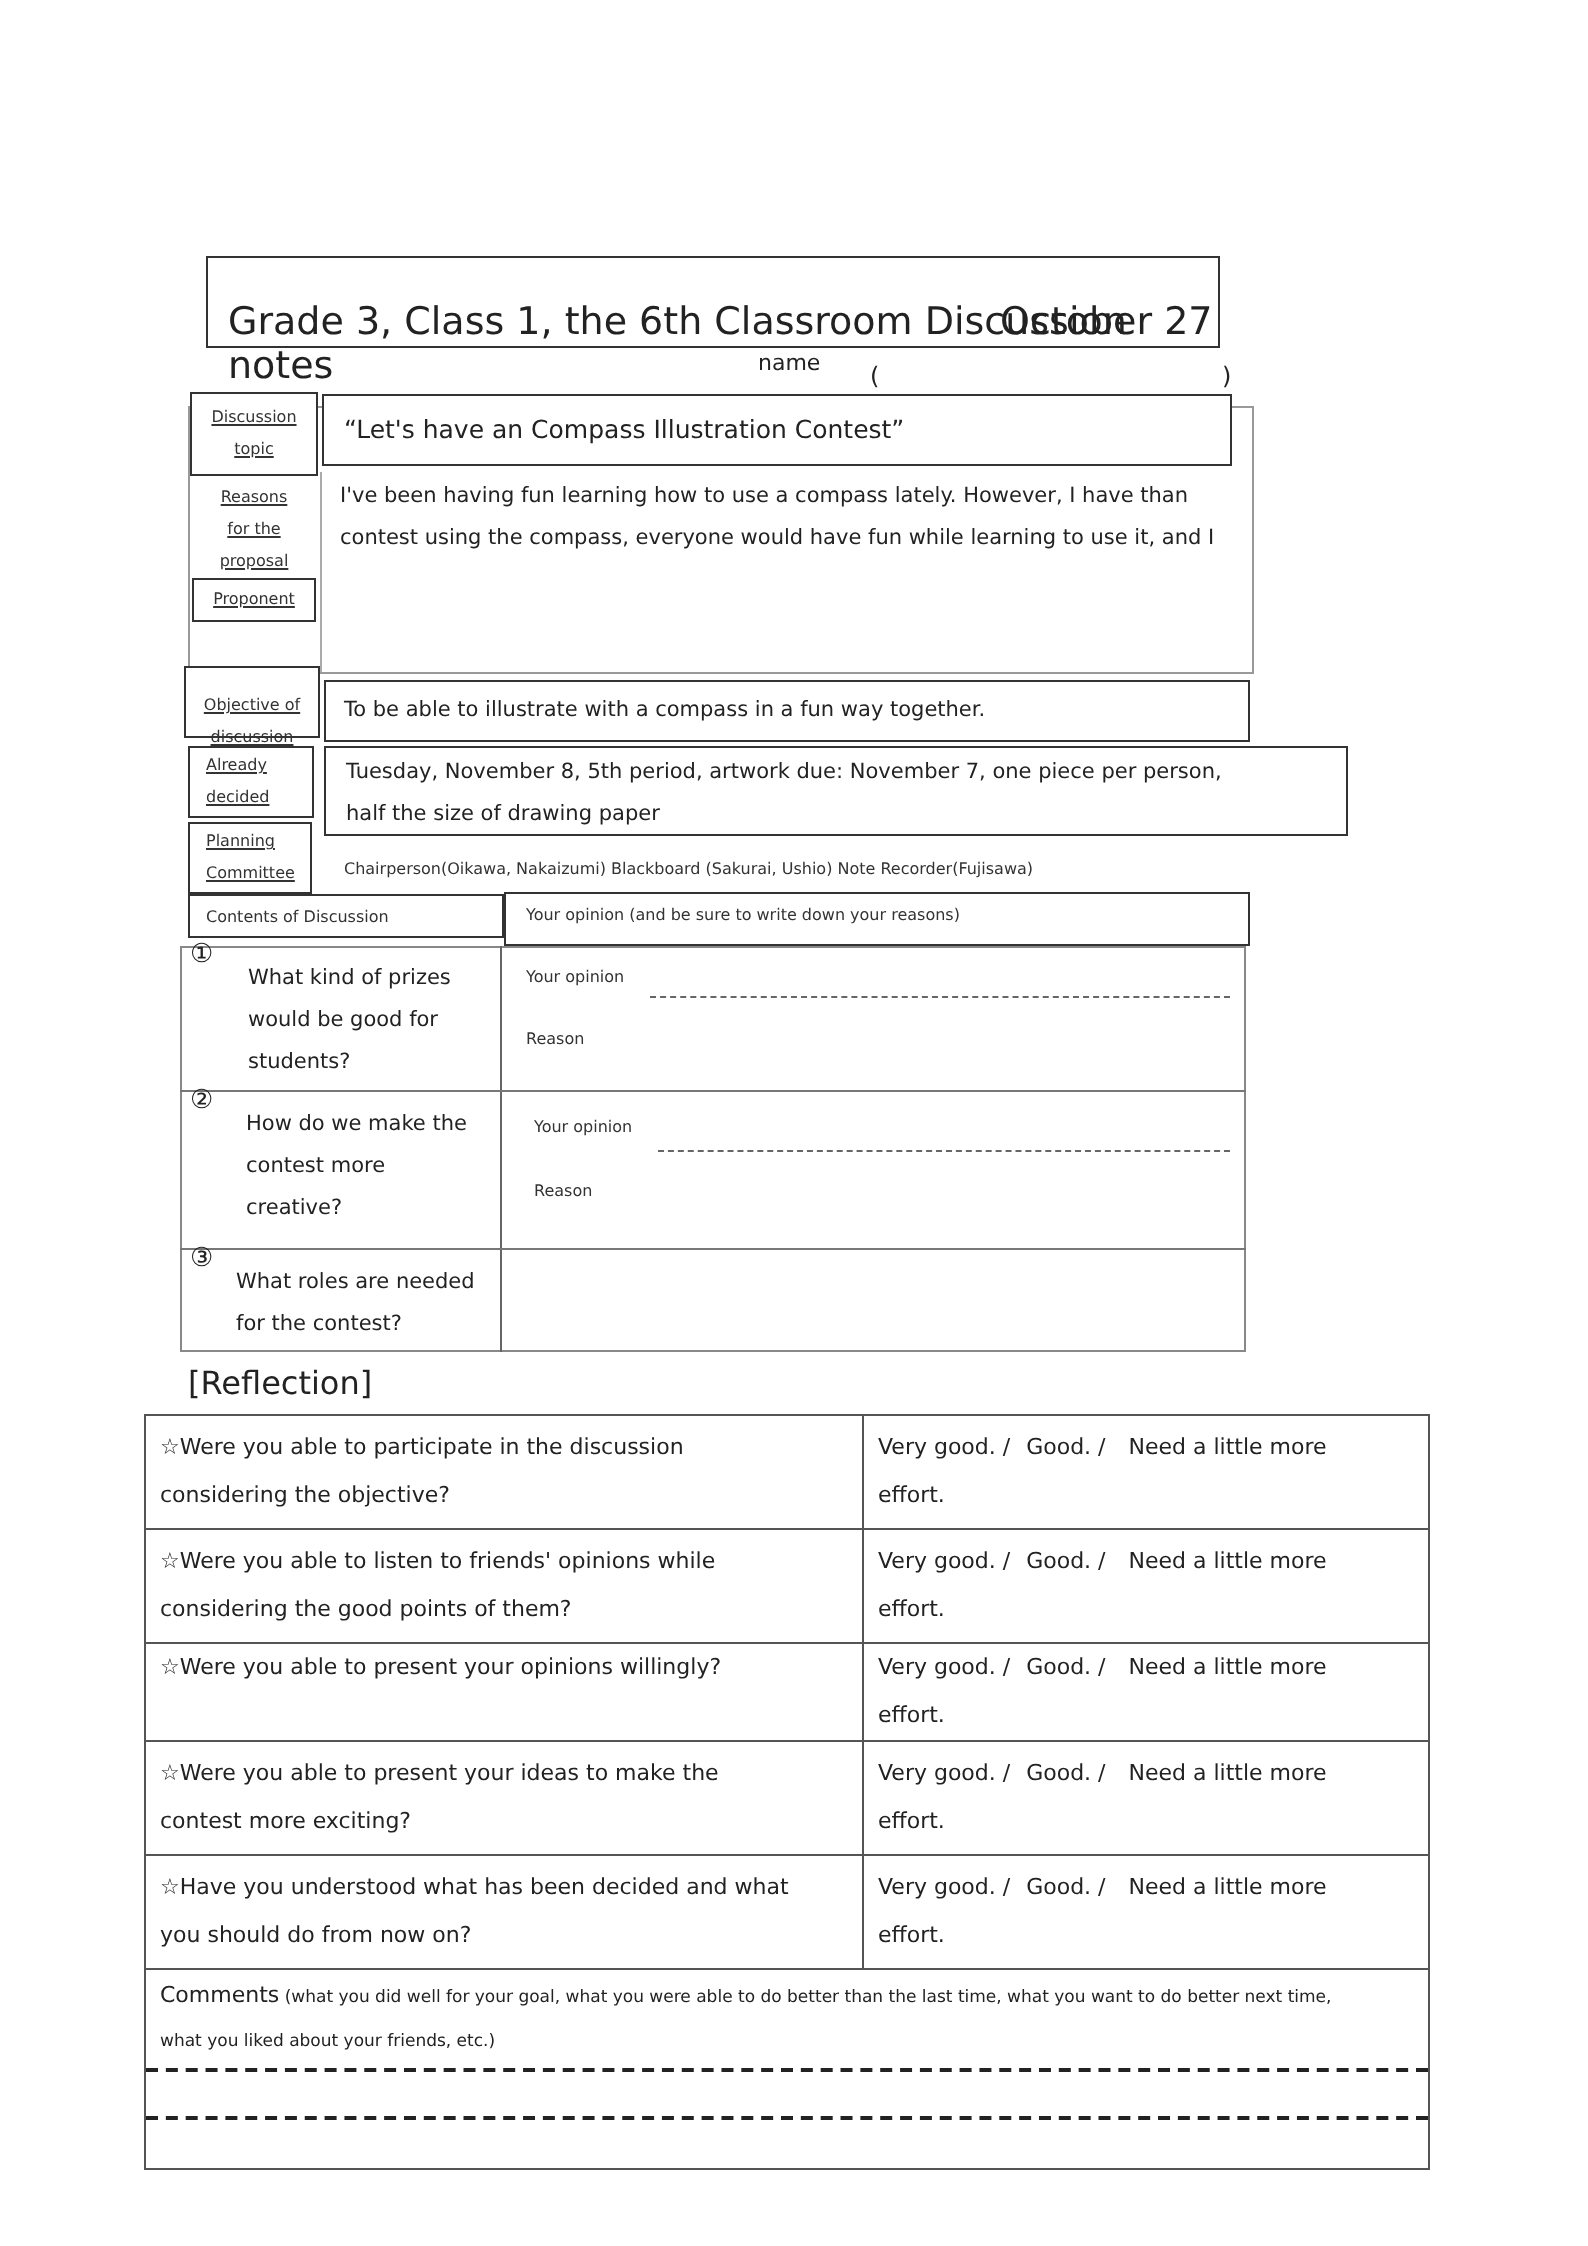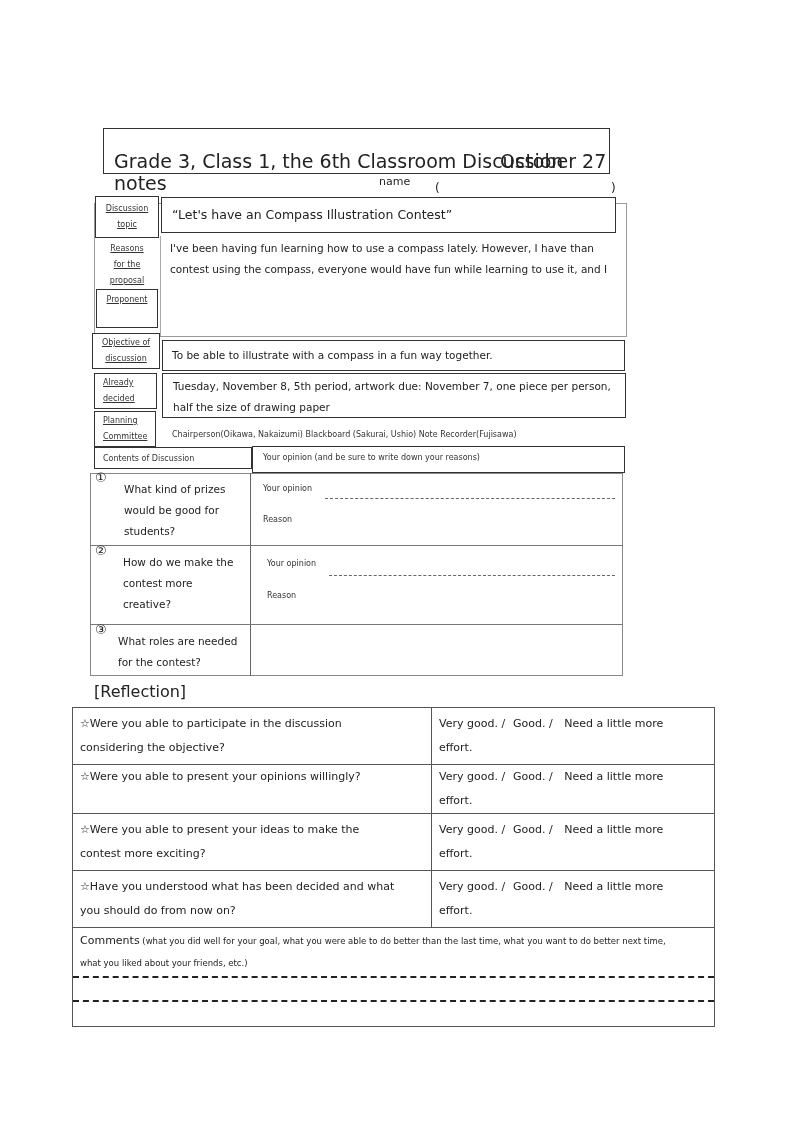--- a/index.html
+++ b/index.html
@@ -44,37 +44,37 @@
   <div>Reasons</div>
   <div>for the</div>
   <div>proposal</div>
 </div>
 <div class="abs txt" style="left:170px;top:238px;width:450px;">
   <div>I've been having fun learning how to use a compass lately. However, I have than</div>
   <div>contest using the compass, everyone would have fun while learning to use it, and I</div>
 </div>
 <div class="abs" style="left:160px;top:236px;width:1px;height:100px;background:#aaa;"></div>
 
-<div class="abs box lbl" style="left:96px;top:289px;width:62px;height:39px;line-height:20px;">
+<div class="abs box lbl" style="left:96px;top:289px;width:62px;height:22px;line-height:20px;">
   <span>Proponent</span>
 </div>
 
-<div class="abs box lbl" style="left:92px;top:333px;width:68px;height:36px;padding-top:1px;">
+<div class="abs box lbl" style="left:92px;top:333px;width:68px;height:36px;padding-top:11px;">
   <div>Objective of</div>
   <div>discussion</div>
 </div>
 <div class="abs box" style="left:162px;top:340px;width:463px;height:31px;">
   <span class="abs txt" style="left:9px;top:4px;">To be able to illustrate with a compass in a fun way together.</span>
 </div>
 
 <div class="abs box lbl" style="left:94px;top:373px;width:63px;height:36px;padding-top:1px;text-align:left;padding-left:8px;">
   <div>Already</div>
   <div>decided</div>
 </div>
-<div class="abs box txt" style="left:162px;top:373px;width:464px;height:45px;padding:2px 10px;">
+<div class="abs box txt" style="left:162px;top:373px;width:512px;height:45px;padding:2px 10px;">
   <div>Tuesday, November 8, 5th period, artwork due: November 7, one piece per person,</div>
   <div>half the size of drawing paper</div>
 </div>
 
 <div class="abs box lbl" style="left:94px;top:411px;width:62px;height:36px;text-align:left;padding-left:8px;padding-top:1px;">
   <div>Planning</div>
   <div>Committee</div>
 </div>
 <span class="abs small" style="left:172px;top:430px;">Chairperson(Oikawa, Nakaizumi) Blackboard (Sakurai, Ushio) Note Recorder(Fujisawa)</span>
 
@@ -127,20 +127,27 @@
       <col>
     </colgroup>
   <tbody>
       <tr style="height:49px;">
     <td>
           <div>☆Were you able to participate in the discussion</div>
           <div>considering the objective?</div>
         </td>
     <td class="rating"><span>Very good. /</span><span>Good. /</span> <span>Need a little more effort.</span></td>
   </tr>
+  <tr style="height:49px;">
+    <td>
+          <div>☆Were you able to listen to friends' opinions while</div>
+          <div>considering the good points of them?</div>
+        </td>
+    <td class="rating"><span>Very good. /</span><span>Good. /</span> <span>Need a little more effort.</span></td>
+  </tr>
   <tr style="height:24px;">
     <td style="padding-top:0;padding-bottom:0;">
           <div>☆Were you able to present your opinions willingly?</div>
         </td>
     <td class="rating" style="padding-top:0;padding-bottom:0;"><span>Very good. /</span><span>Good. /</span> <span>Need a little more effort.</span></td>
   </tr>
   <tr style="height:49px;">
     <td>
           <div>☆Were you able to present your ideas to make the</div>
           <div>contest more exciting?</div>

